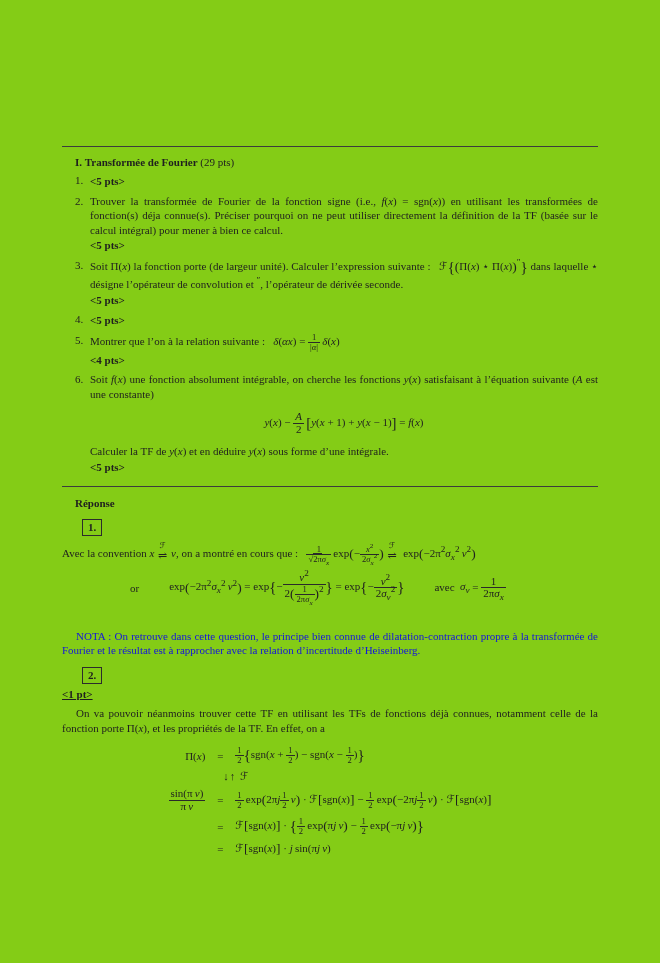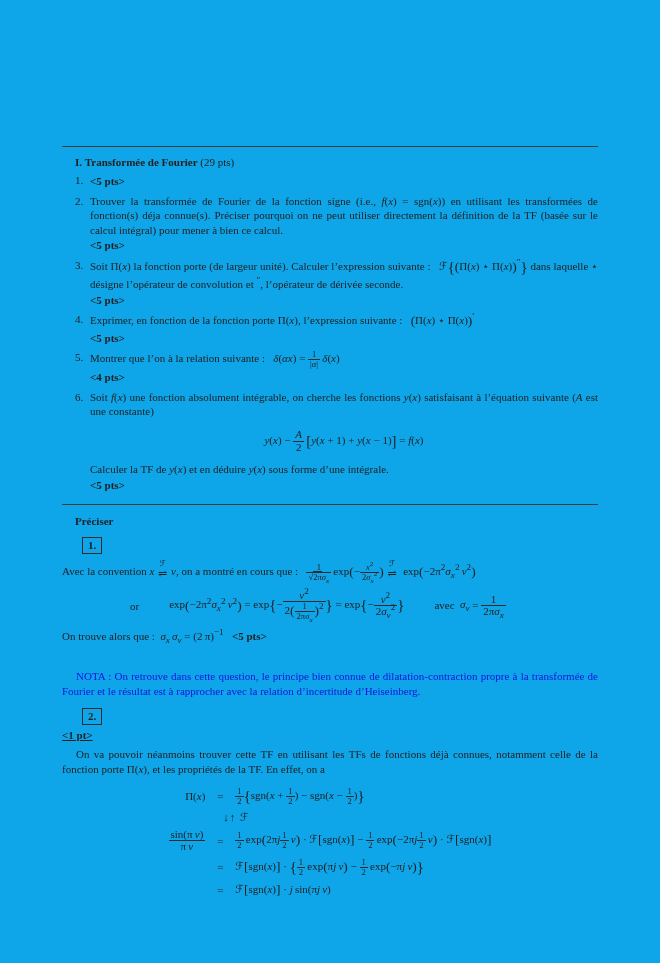--- a/index.html
+++ b/index.html
@@ -1,16 +1,16 @@
 <!DOCTYPE html>
 <html><head>
 <meta charset="utf-8">
 <style>
   html,body{margin:0;padding:0;background:#fff;}
-  .page{position:relative;width:660px;height:963px;background:#0ea5e9;overflow:hidden;
+  .page{position:relative;width:660px;height:963px;background:#84cc16;overflow:hidden;
         font-family:"Liberation Serif","DejaVu Serif","DejaVu Sans",serif;
         font-size:11px;color:#1f1f1f;}
   .content{position:absolute;left:62px;top:146px;width:536px;}
   .rule{border:0;border-top:1px solid #3c3c3c;margin:0;}
   .b{font-weight:bold;}
   .sec-head{margin:9px 0 5px 13px;}
   .q{display:flex;margin:0 0 5px 0;line-height:1.32;}
   .qnum{flex:0 0 15px;text-align:left;margin-left:13px;}
   .qbody{flex:1;text-align:justify;}
   .qpts{font-weight:bold;margin-top:1px;}
@@ -75,21 +75,20 @@
       <div class="qnum">3.</div>
       <div class="qbody">
         <div>Soit Π(<i>x</i>) la fonction porte (de largeur unité). Calculer l’expression suivante : &nbsp;&nbsp;ℱ<span class="bgg">{</span><span class="bg">(</span>Π(<i>x</i>) ⋆ Π(<i>x</i>)<span class="bg">)</span><sup>″</sup><span class="bgg">}</span> dans laquelle ⋆ désigne l’opérateur de convolution et <sup>″</sup>, l’opérateur de dérivée seconde.</div>
         <div class="qpts">&lt;5 pts&gt;</div>
       </div>
     </div>
 
     <div class="q">
       <div class="qnum">4.</div>
       <div class="qbody">
-        <div>Exprimer, en fonction de la fonction porte Π(<i>x</i>), l’expression suivante : &nbsp;&nbsp;<span class="bg">(</span>Π(<i>x</i>) ⋆ Π(<i>x</i>)<span class="bg">)</span><sup>′</sup></div>
         <div class="qpts">&lt;5 pts&gt;</div>
       </div>
     </div>
 
     <div class="q">
       <div class="qnum">5.</div>
       <div class="qbody">
         <div>Montrer que l’on à la relation suivante : &nbsp;&nbsp;<i>δ</i>(<i>αx</i>) = <span class="fr sm"><span class="ft">1</span><span class="fb">|<i>α</i>|</span></span> <i>δ</i>(<i>x</i>)</div>
         <div class="qpts">&lt;4 pts&gt;</div>
       </div>
@@ -100,36 +99,32 @@
       <div class="qbody">
         <div>Soit <i>f</i>(<i>x</i>) une fonction absolument intégrable, on cherche les fonctions <i>y</i>(<i>x</i>) satisfaisant à l’équation suivante (<i>A</i> est une constante)</div>
         <div class="disp"><i>y</i>(<i>x</i>) − <span class="fr"><span class="ft"><i>A</i></span><span class="fb">2</span></span> <span class="bgg">[</span><i>y</i>(<i>x</i> + 1) + <i>y</i>(<i>x</i> − 1)<span class="bgg">]</span> = <i>f</i>(<i>x</i>)</div>
         <div>Calculer la TF de <i>y</i>(<i>x</i>) et en déduire <i>y</i>(<i>x</i>) sous forme d’une intégrale.</div>
         <div class="qpts">&lt;5 pts&gt;</div>
       </div>
     </div>
 
     <hr class="rule" style="margin-top:12px;">
 
-    <div class="resp-head b">Préciser</div>
+    <div class="resp-head b">Réponse</div>
 
     <div><span class="boxnum">1.</span></div>
 
     <div class="para">Avec la convention <i>x</i> <span class="harp"><span class="ht">ℱ</span><span class="hb">⇌</span></span> <i>ν</i>, on a montré en cours que : &nbsp;&nbsp;<span class="fr sm"><span class="ft">1</span><span class="fb">√<span class="rad">2π</span><i>σ<sub>x</sub></i></span></span> exp<span class="bg">(</span>−<span class="fr sm"><span class="ft"><i>x</i><sup>2</sup></span><span class="fb">2<i>σ<sub>x</sub></i><sup>2</sup></span></span><span class="bg">)</span> <span class="harp"><span class="ht">ℱ</span><span class="hb">⇌</span></span> &nbsp;exp<span class="bg">(</span>−2π<sup>2</sup><i>σ<sub>x</sub></i><sup>2</sup> <i>ν</i><sup>2</sup><span class="bg">)</span></div>
 
     <div class="or-row">
       <span>or</span>
       <span>exp<span class="bg">(</span>−2π<sup>2</sup><i>σ<sub>x</sub></i><sup>2</sup> <i>ν</i><sup>2</sup><span class="bg">)</span> = exp<span class="bgg">{</span>−<span class="fr"><span class="ft"><i>ν</i><sup>2</sup></span><span class="fb">2<span class="bg">(</span><span class="fr sm"><span class="ft">1</span><span class="fb">2π<i>σ<sub>x</sub></i></span></span><span class="bg">)</span><sup>2</sup></span></span><span class="bgg">}</span> = exp<span class="bgg">{</span>−<span class="fr"><span class="ft"><i>ν</i><sup>2</sup></span><span class="fb">2<i>σ<sub>ν</sub></i><sup>2</sup></span></span><span class="bgg">}</span></span>
       <span>avec &nbsp;<i>σ<sub>ν</sub></i> = <span class="fr"><span class="ft">1</span><span class="fb">2π<i>σ<sub>x</sub></i></span></span></span>
     </div>
 
-    <div class="para">
-      <span>On trouve alors que : &nbsp;<i>σ<sub>x</sub> σ<sub>ν</sub></i> = (2 π)<sup>−1</sup></span>
-      &nbsp;&nbsp;<span class="b">&lt;5 pts&gt;</span>
-    </div>
 
     <div class="nota">NOTA : On retrouve dans cette question, le principe bien connue de dilatation-contraction propre à la transformée de Fourier et le résultat est à rapprocher avec la relation d’incertitude d’Heiseinberg.</div>
 
     <div><span class="boxnum">2.</span></div>
 
     <div class="ptsline">&lt;1 pt&gt;</div>
 
     <div class="para ind">On va pouvoir néanmoins trouver cette TF en utilisant les TFs de fonctions déjà connues, notamment celle de la fonction porte Π(<i>x</i>), et les propriétés de la TF. En effet, on a</div>
 
     <div class="eqb">

